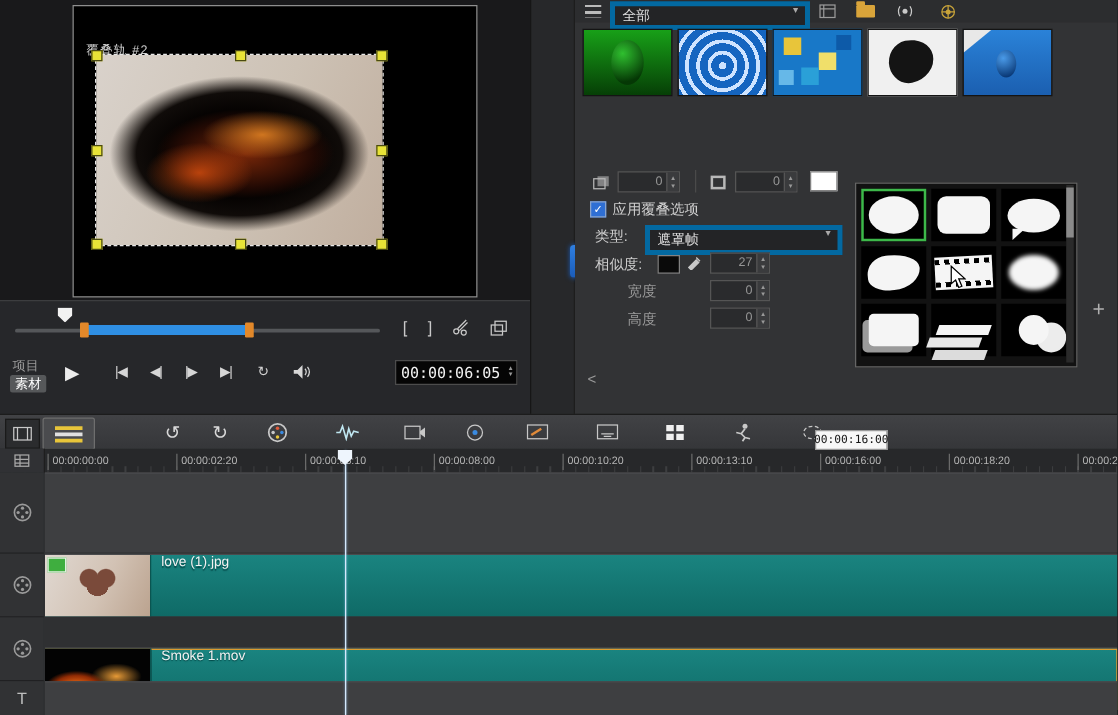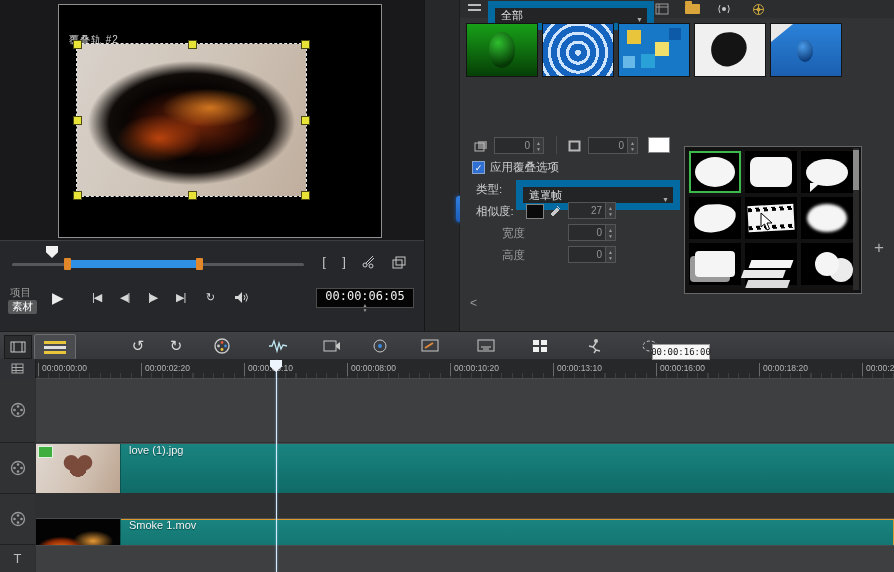--- a/index.html
+++ b/index.html
@@ -25,34 +25,34 @@
     clip-path:polygon(0 0,100% 0,100% 52%,50% 100%,0 52%);}
   .scrubtrack{left:12px;top:22px;width:292px;height:3px;background:#55575a;border-radius:2px;}
   .scrubrange{left:70px;top:19px;width:126px;height:8px;background:#2f8fe3;}
   .trimhandle{width:7px;height:12px;background:#e2882a;border-radius:1px;top:17px;}
   .markbtn{top:13px;font-size:13px;color:#c9c9c9;width:16px;text-align:center;}
   .lblproject{left:10px;top:45px;font-size:10.5px;color:#9a9a9a;}
   .lblclip{left:8px;top:59px;font-size:10.5px;color:#fff;background:#56585a;padding:0 4px;border-radius:2px;}
   .playbtn{left:52px;top:48px;font-size:15px;color:#ececec;}
   .stepbtn{top:50px;font-size:11px;color:#d6d6d6;letter-spacing:-1px;}
   .timecode{left:316px;top:47px;width:96px;height:18px;background:#050505;border:1px solid #4c4c4c;
-    display:flex;align-items:center;flex-direction:column;}
+    display:flex;align-items:center;}
   .timecode .tval{flex:1;text-align:center;font-family:"DejaVu Sans Mono",monospace;font-size:12px;color:#f2f2f2;}
   .spin{display:flex;flex-direction:column;justify-content:center;width:9px;font-size:5px;color:#999;line-height:5px;text-align:center;}
   
   .rail{left:424px;top:0;width:34px;height:331px;background:#27282a;border-left:1px solid #161616;border-right:1px solid #1d1d1d;}
   .railbtn{left:3px;width:28px;height:26px;color:#c4c4c4;font-size:11px;font-weight:normal;margin-left:28px;}
   .railbtn.active{background:linear-gradient(#2f7fe0,#1b5cb8);border-radius:3px;color:#fff;box-shadow:0 0 4px #1b5cb8;}
   .bars{width:16px;height:12px;background:repeating-linear-gradient(#bbb 0 2px,transparent 2px 5px);}
   .trans{width:16px;height:12px;border:1px solid #bbb;background:linear-gradient(45deg,#bbb 49%,transparent 50%);}
   .graph{width:14px;height:11px;border:1px solid #bbb;border-radius:50% 0 0 0;}
   
   .rpanel{left:460px;top:0;width:434px;height:331px;background:#323335;}
   .rptop{left:0;top:0;width:434px;height:18px;background:#2c2d2f;}
-  .dd{background:#232426;border:7px solid #0369a1;display:flex;align-items:flex-end;font-size:11px;color:#e0e0e0;}
+  .dd{background:#232426;border:4px solid #0369a1;display:flex;align-items:flex-start;font-size:11px;color:#e0e0e0;}
   .dd .ddtext{flex:1;padding-left:6px;white-space:nowrap;overflow:hidden;}
   .dd .caret{font-size:7px;color:#aaa;padding:0 4px;}
   .filterdd{left:28px;top:1px;width:152px;height:15px;}
   .topico{top:2px;width:20px;height:14px;}
   .folder{width:15px;height:10px;background:#d9a43a;border-radius:1px;position:relative;}
   .folder::before{content:"";position:absolute;left:0;top:-3px;width:7px;height:3px;background:#d9a43a;border-radius:1px 1px 0 0;}
   .thumb{top:23px;width:70px;height:52px;border:1px solid #141414;overflow:hidden;}
   .tabbar{left:0;top:96px;width:434px;height:22px;background:linear-gradient(#47484a,#3a3b3d);
     border-top:1px solid #2a2a2a;border-bottom:1px solid #262626;display:flex;align-items:center;justify-content:center;
     font-size:12px;color:#e2e2e2;}

